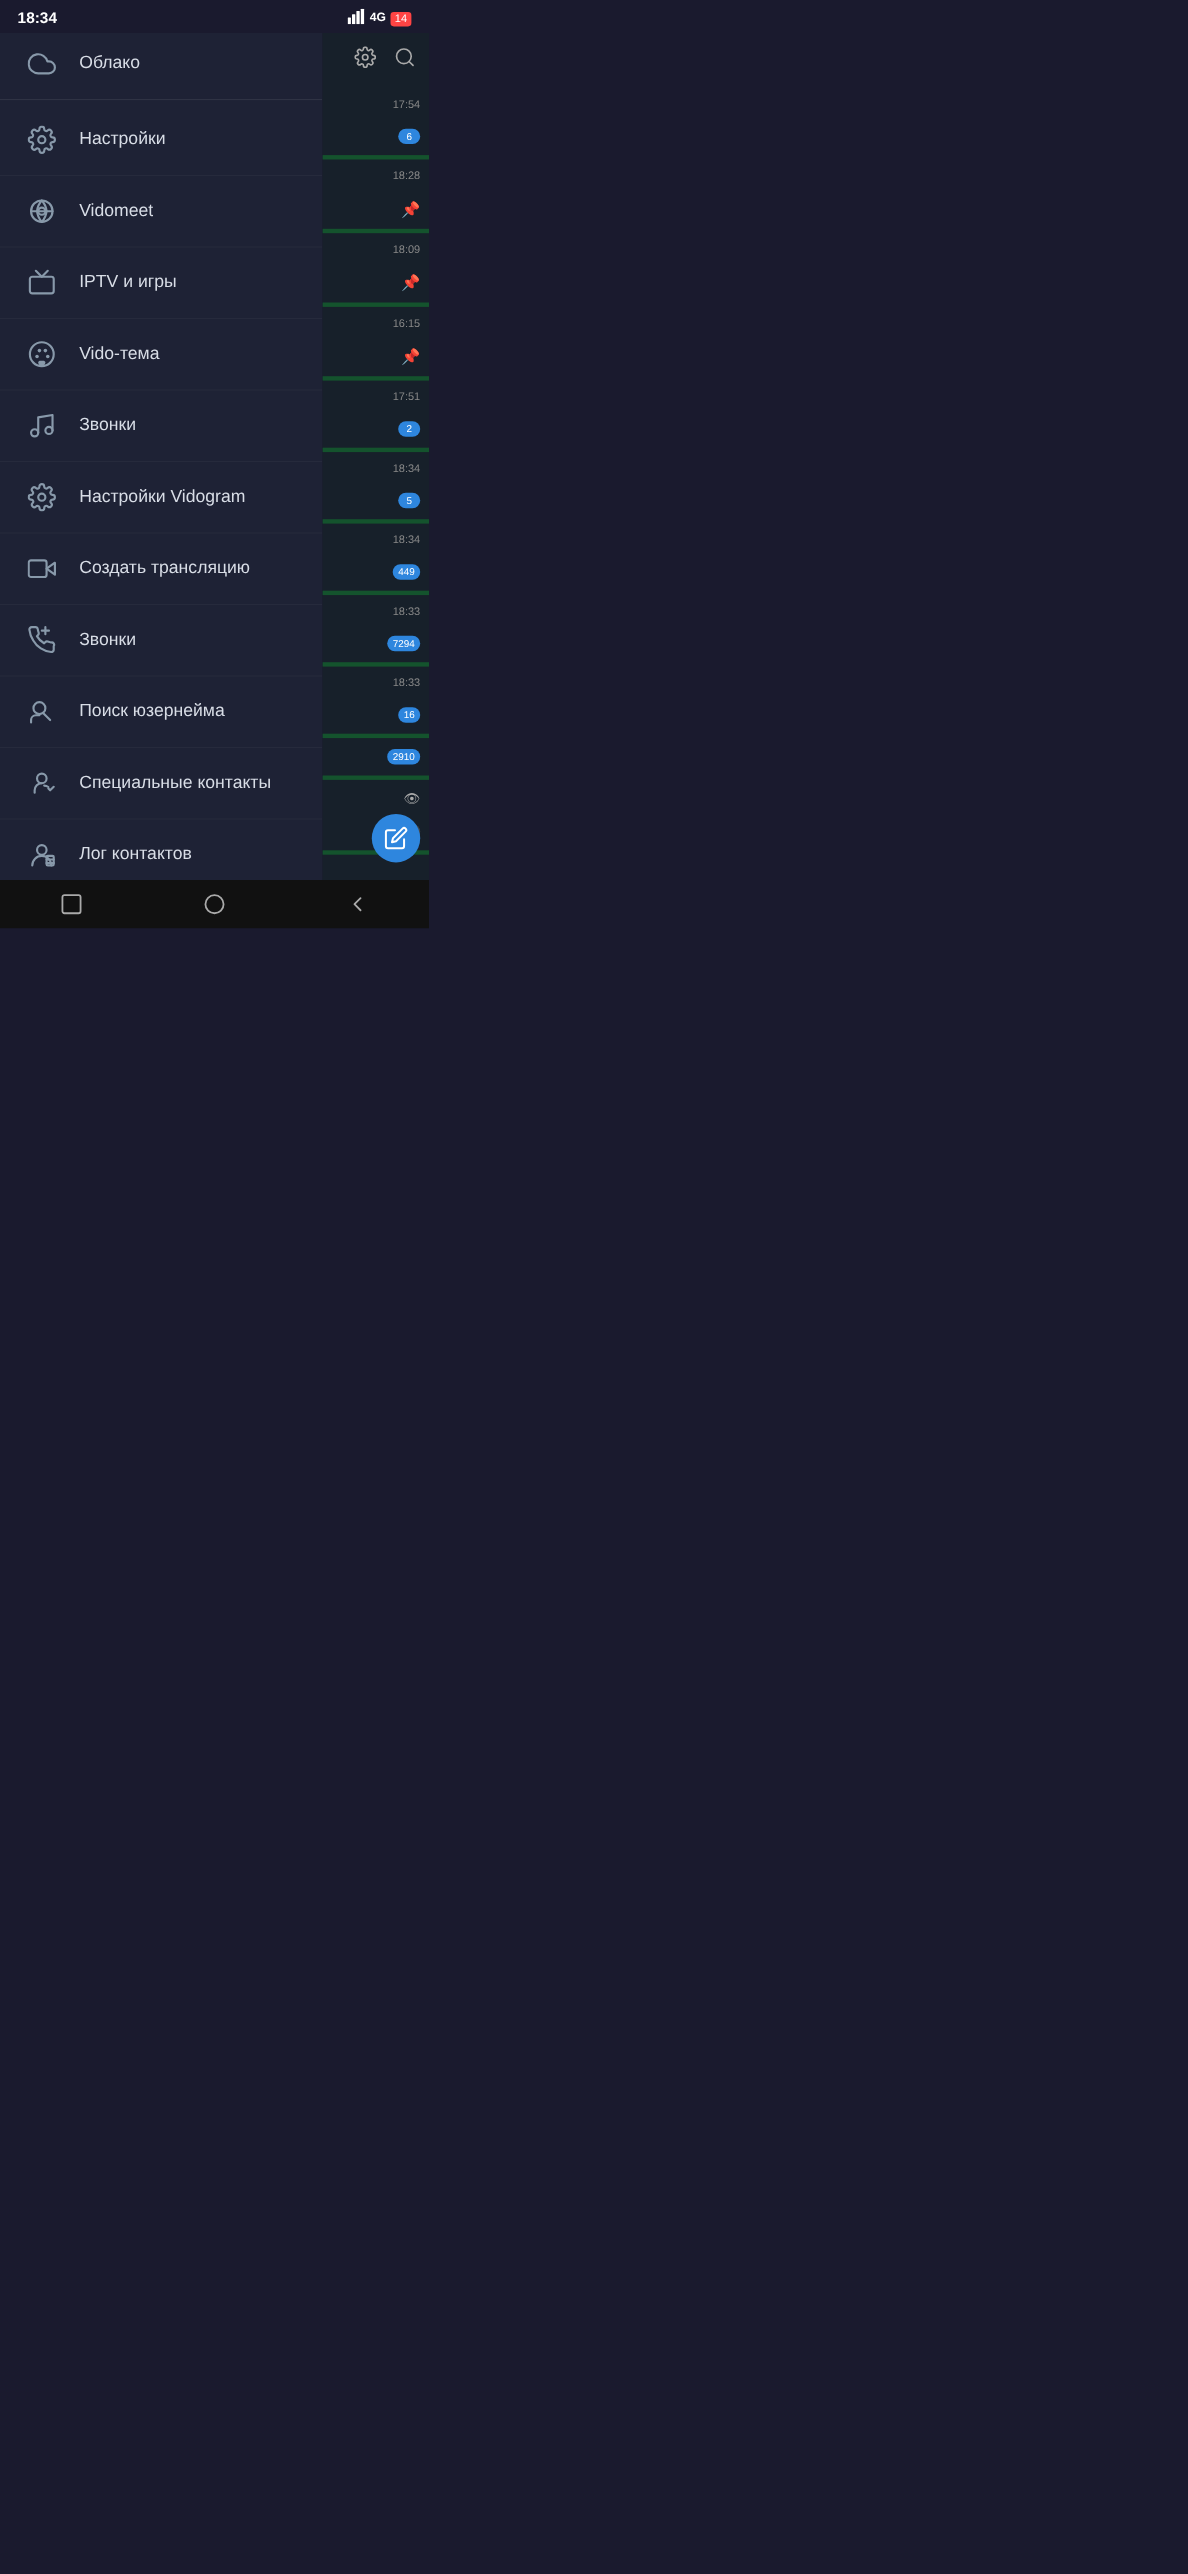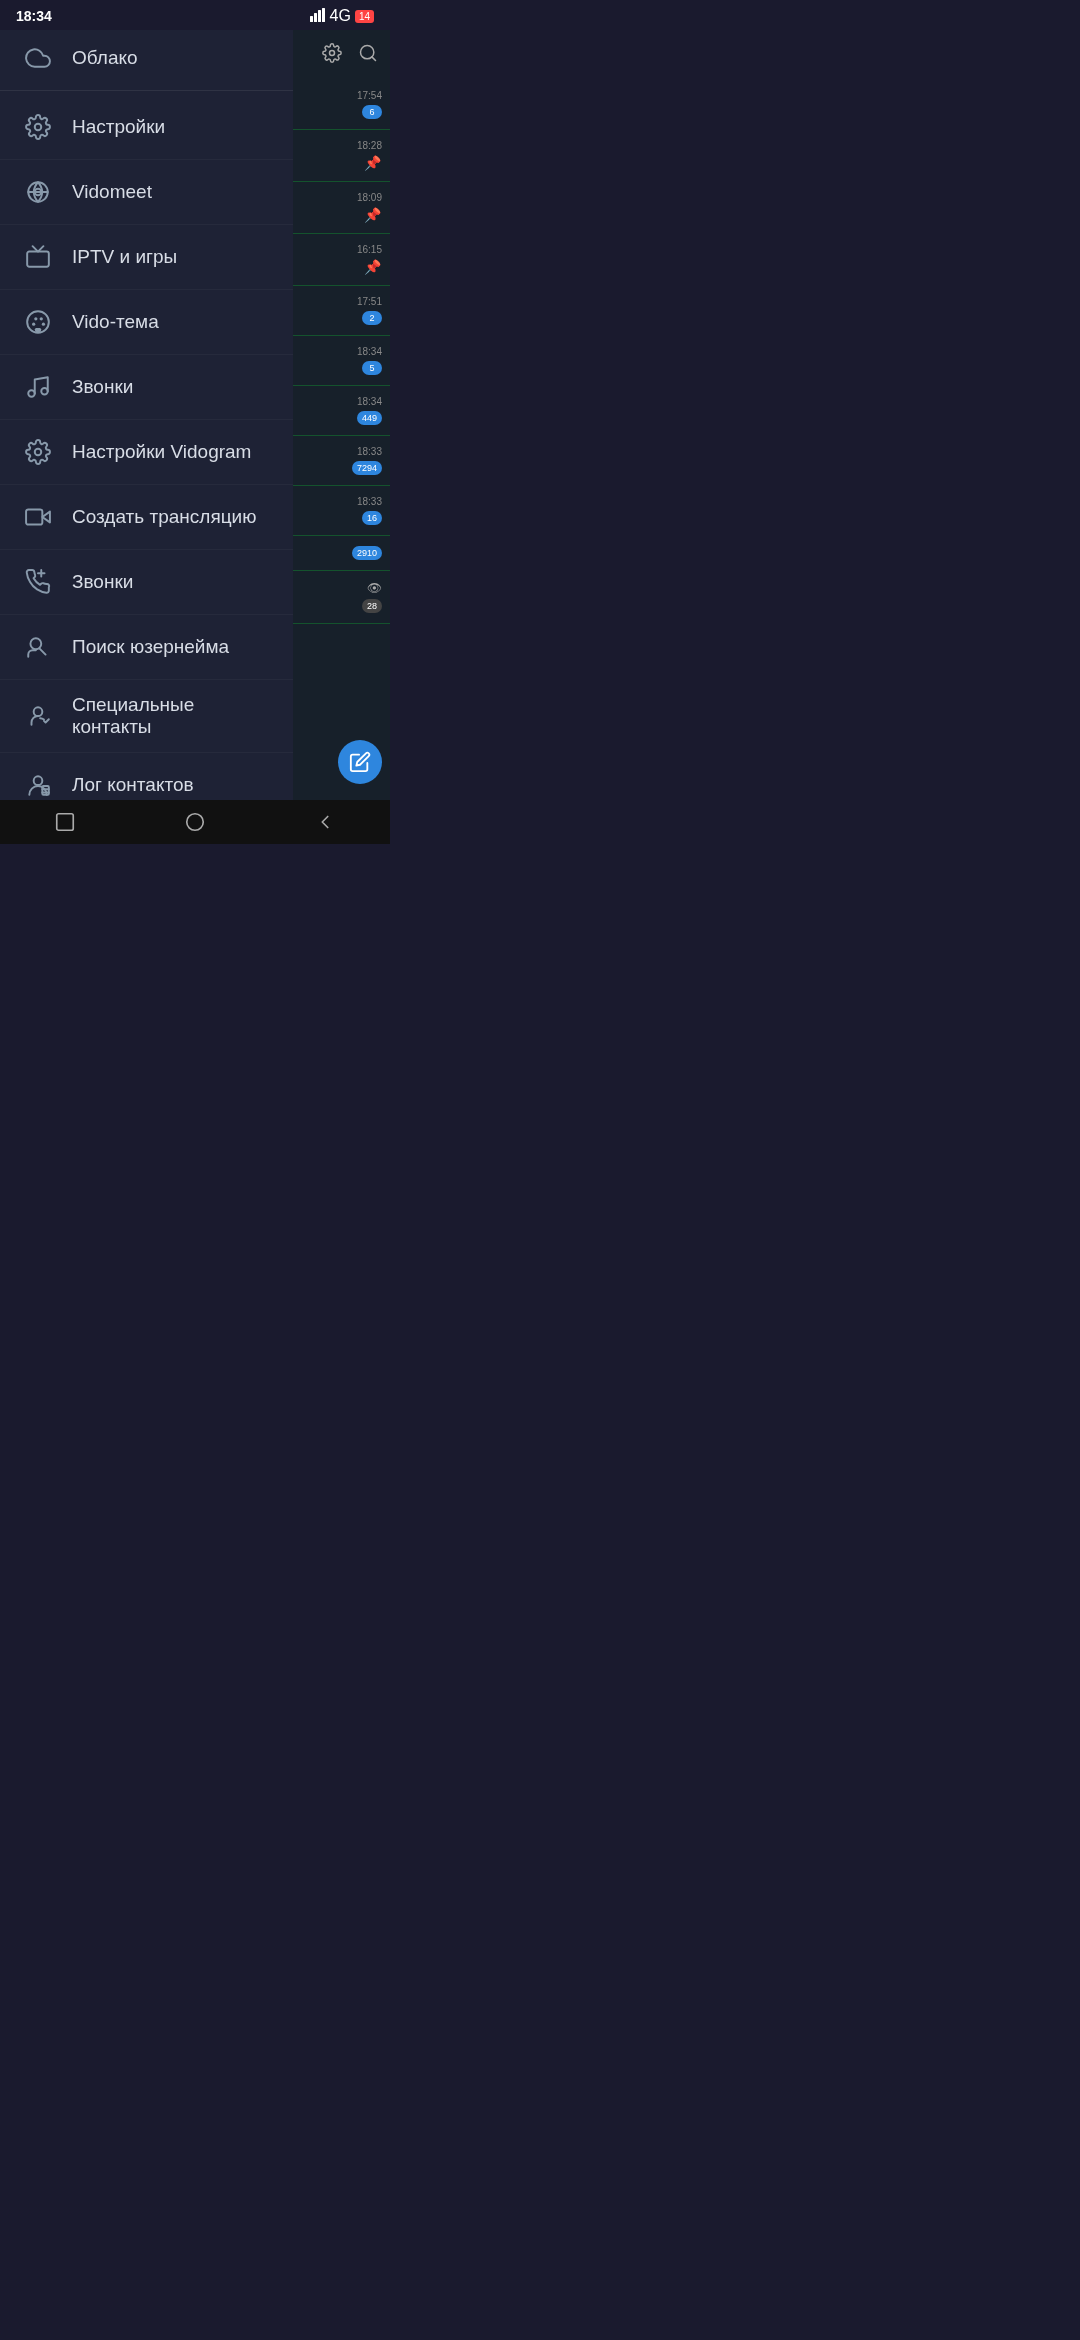--- a/index.html
+++ b/index.html
@@ -83,25 +83,25 @@
       height: 50px;
     }
 
     .right-icon {
       color: #aaa;
       font-size: 20px;
     }
 
     .chat-item {
       padding: 10px 8px;
-      border-bottom: 1px solid #14532d;
+      border-bottom: 4px solid #14532d;
       display: flex;
       flex-direction: column;
       align-items: flex-end;
-      gap: 4px;
+      gap: 16px;
     }
 
     .chat-time {
       color: #888;
       font-size: 10px;
     }
 
     .chat-badge {
       background: #2e86de;
       color: white;
@@ -157,21 +157,21 @@
       width: 26px;
       height: 26px;
       stroke: #8899aa;
       fill: none;
       stroke-width: 1.8;
       stroke-linecap: round;
       stroke-linejoin: round;
     }
 
     .menu-label {
-      font-size: 19px;
+      font-size: 16px;
       color: #d8dde6;
       font-weight: 400;
     }
 
     .menu-separator {
       height: 1px;
       background: rgba(255,255,255,0.08);
       margin: 4px 0;
     }
 
@@ -214,21 +214,21 @@
   <span class="status-time">18:34</span>
   <div class="status-icons">
     <span>
       <svg width="16" height="14" viewBox="0 0 16 14" fill="white">
         <rect x="0" y="8" width="3" height="6" rx="0.5"></rect>
         <rect x="4" y="5" width="3" height="9" rx="0.5"></rect>
         <rect x="8" y="2" width="3" height="12" rx="0.5"></rect>
         <rect x="12" y="0" width="3" height="14" rx="0.5"></rect>
       </svg>
     </span>
-    <span style="color:white;font-size:16px;font-weight:400;">4G</span>
+    <span style="color:white;font-size:11px;font-weight:700;">4G</span>
     <span>
       <span class="battery-badge">14</span>
     </span>
   </div>
 </div>
 
 <div class="screen">
 
   <div class="drawer">
 

